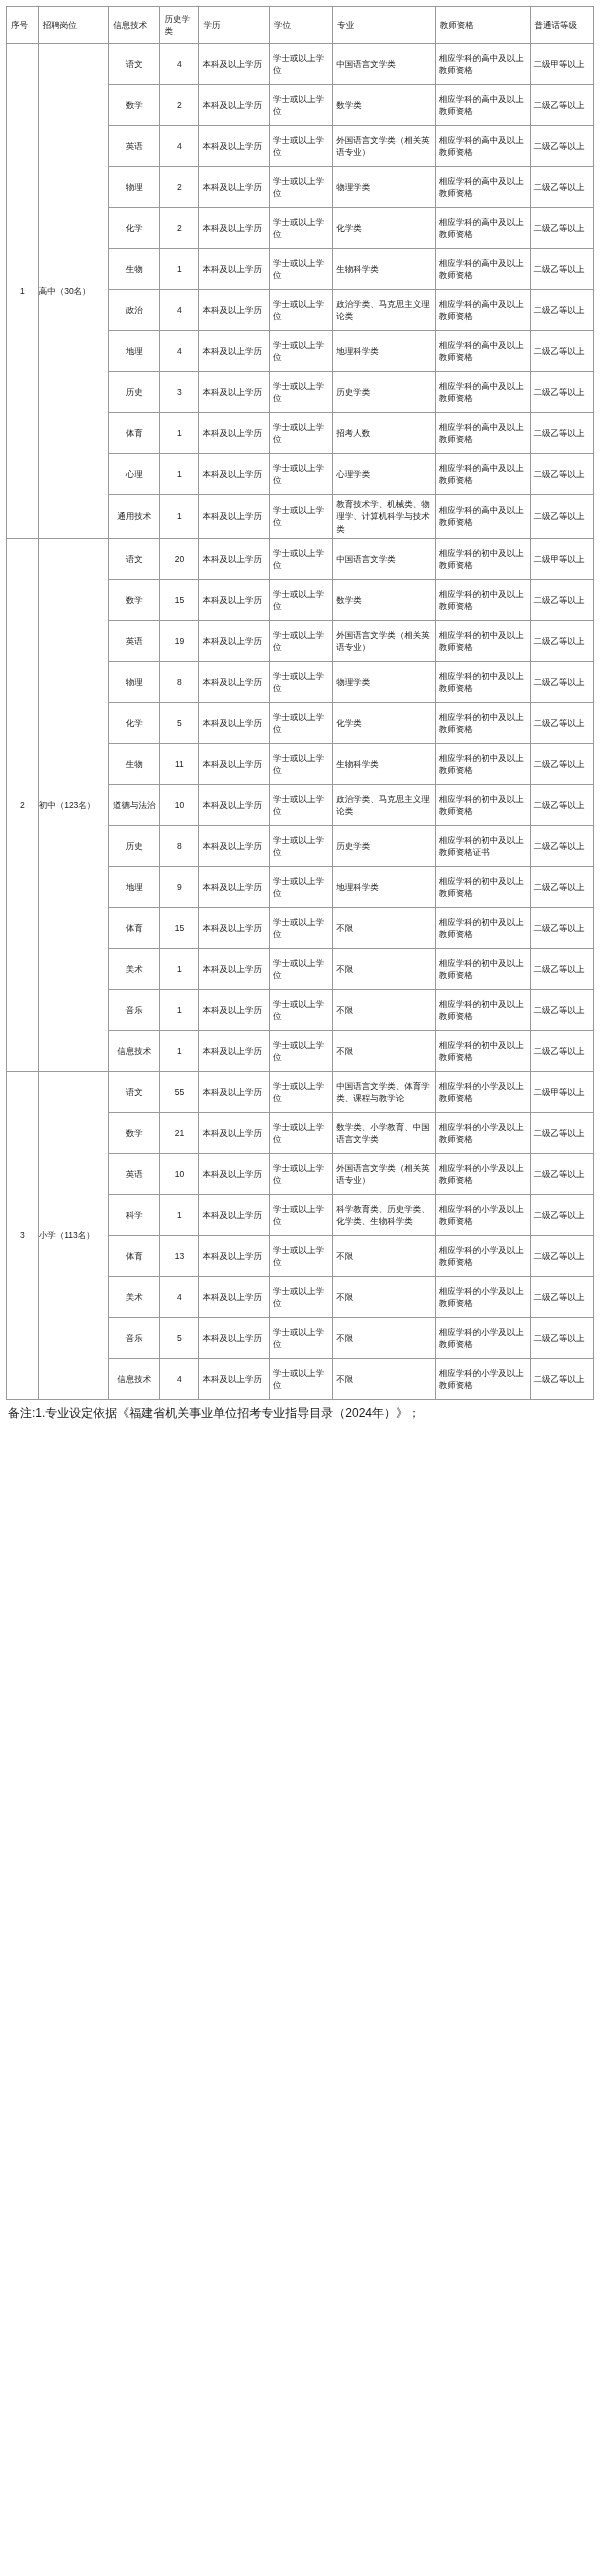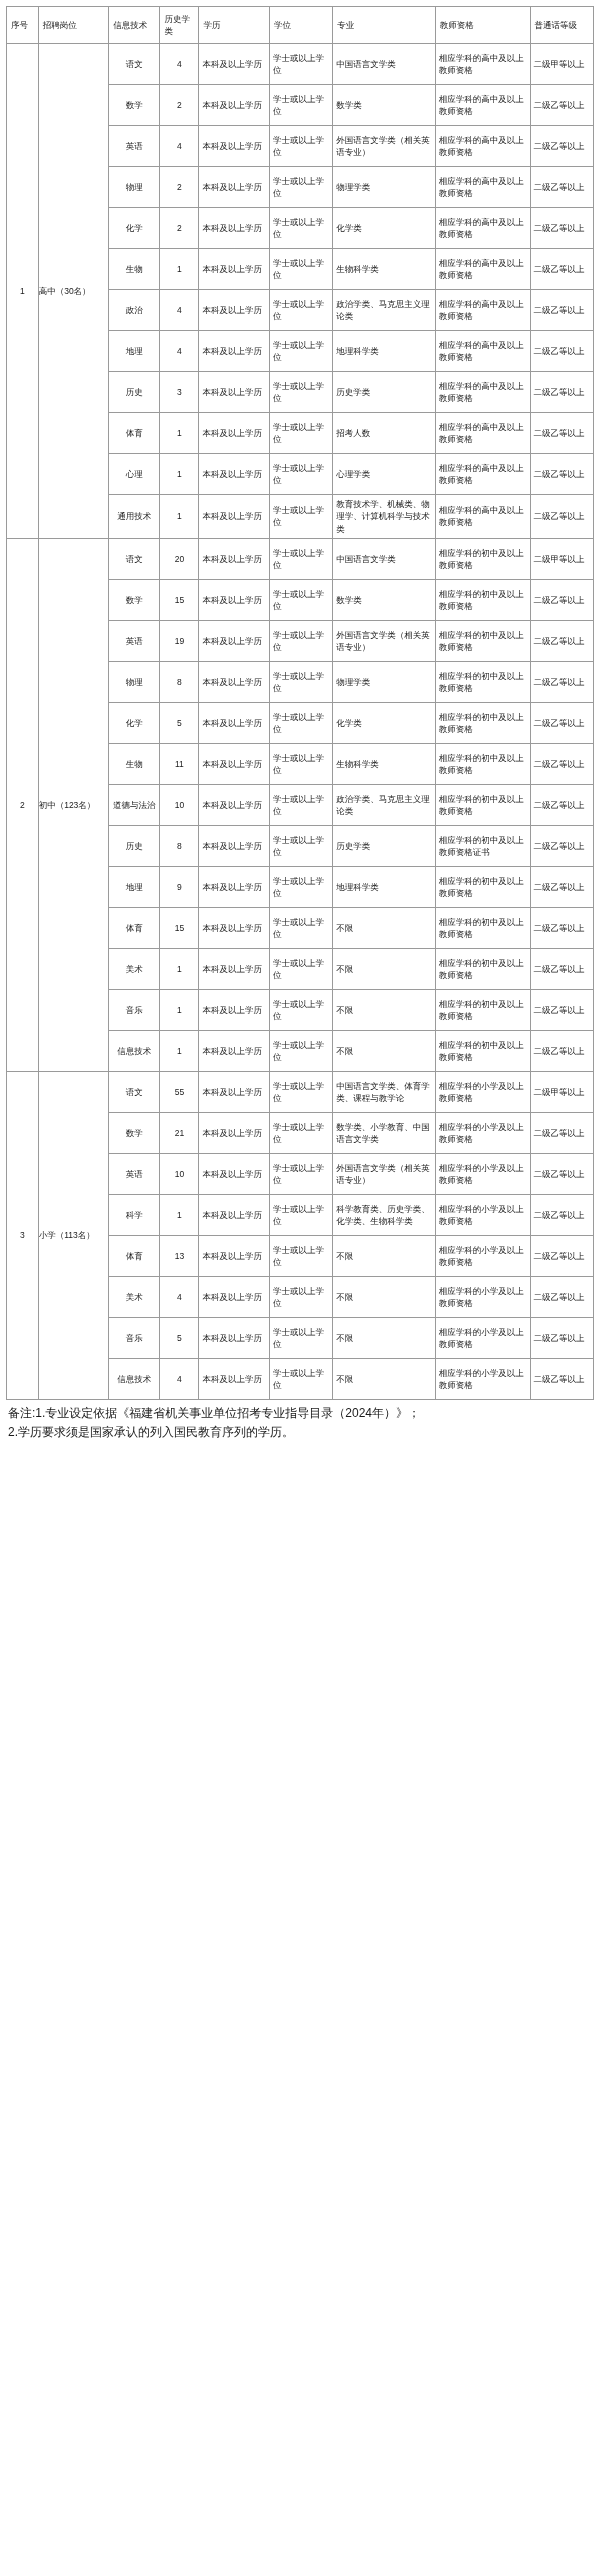--- a/index.html
+++ b/index.html
@@ -388,15 +388,14 @@
           <td class="c-deg cell">学士或以上学位</td>
           <td class="c-major cell">不限</td>
           <td class="c-qual cell">相应学科的小学及以上教师资格</td>
           <td class="c-mand cell">二级乙等以上</td>
         </tr>
       </tbody>
   </table>
 
   <div class="note">
     <div>备注:1.专业设定依据《福建省机关事业单位招考专业指导目录（2024年）》；</div>
-    <div>2.学历要求须是国家承认的列入国民教育序列的学历。</div>
   </div>
 </div>
 
 </body></html>

